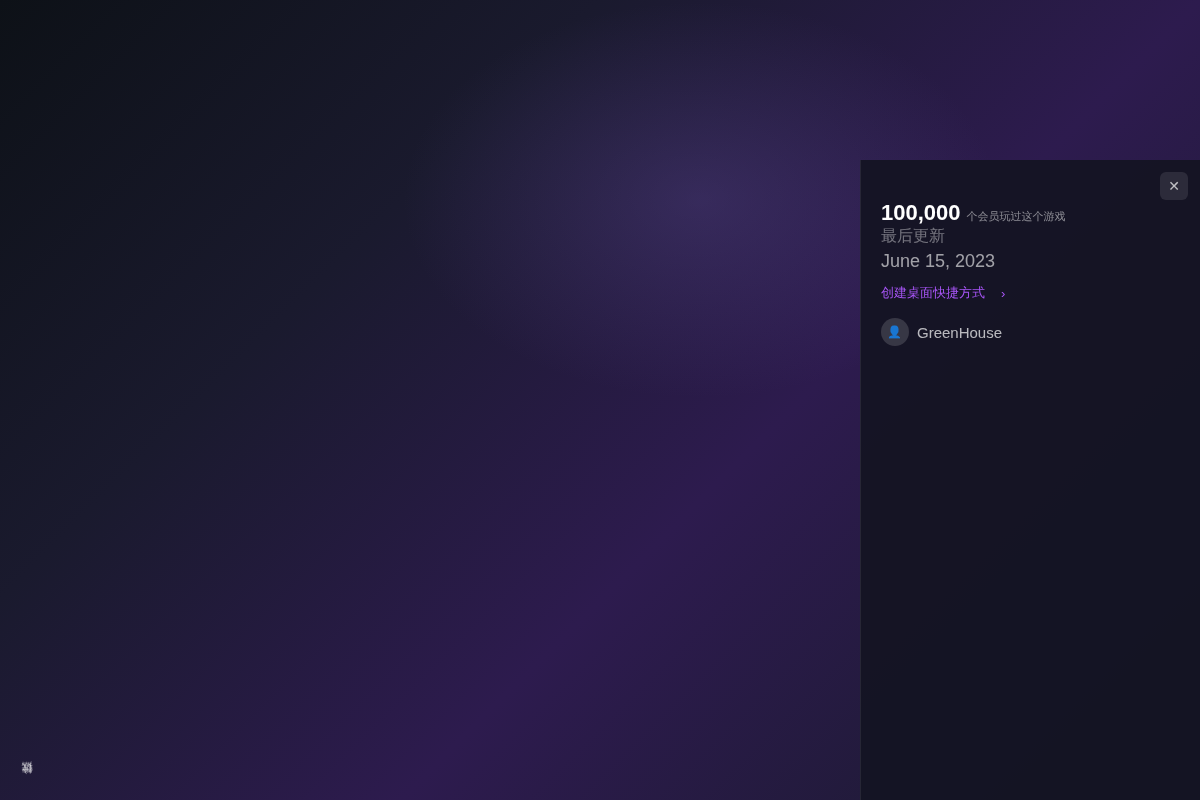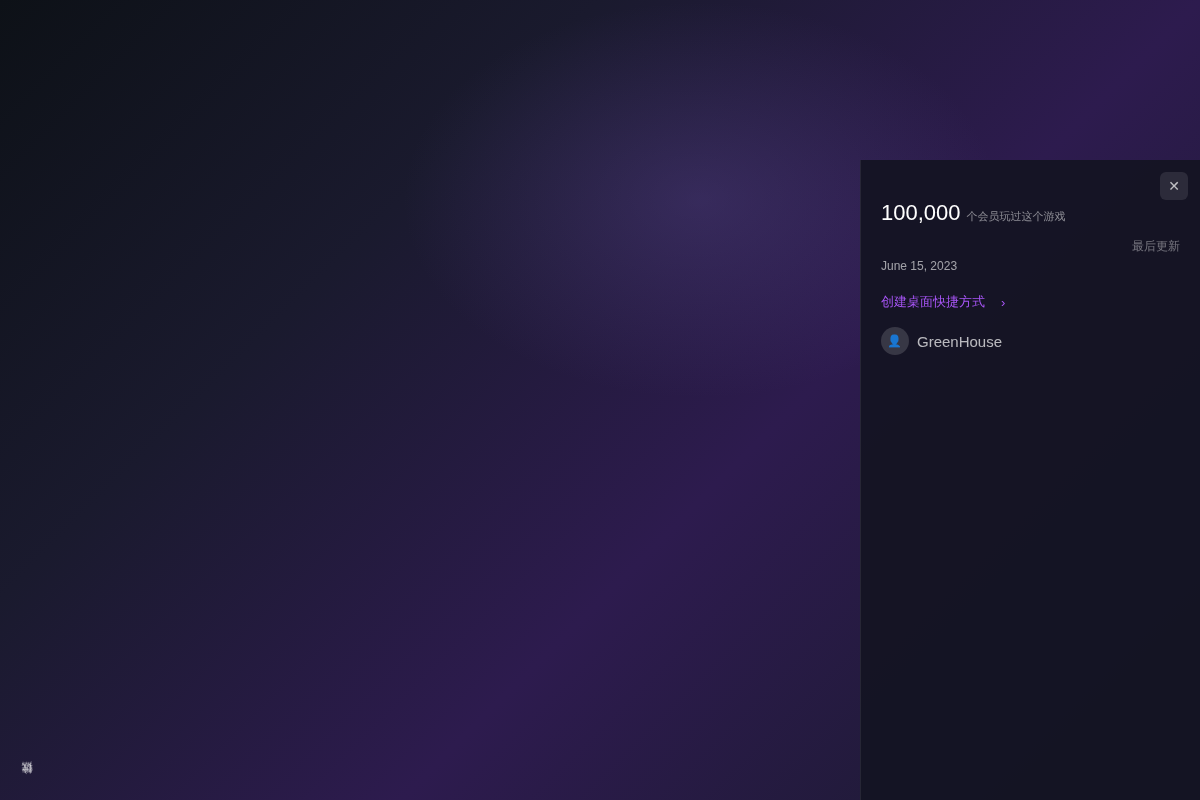--- a/index.html
+++ b/index.html
@@ -548,48 +548,46 @@
       color: rgba(255,255,255,0.7);
       font-size: 14px;
     }
 
     .panel-stat {
       margin-top: 20px;
     }
 
     .stat-count {
       font-size: 22px;
-      font-weight: normal;
+      font-weight: bold;
       color: #fff;
     }
 
     .stat-label {
       font-size: 11px;
       color: rgba(255,255,255,0.5);
       margin-top: 2px;
     }
 
     .stat-meta {
-      margin-top: 12px;
-      font-size: 12px;
+      font-size: 16px;
       color: rgba(255,255,255,0.4);
-      text-align: right;
     }
 
     .stat-date {
-      font-size: 12px;
+      font-size: 18px;
       color: rgba(255,255,255,0.6);
       margin-top: 4px;
     }
 
     .panel-link {
       display: flex;
       align-items: center;
       gap: 16px;
-      margin-top: 20px;
+      margin-top: 12px;
       color: #a855f7;
       font-size: 13px;
       cursor: pointer;
     }
 
     .author-section {
       display: flex;
       align-items: center;
       gap: 8px;
       margin-top: 16px;

